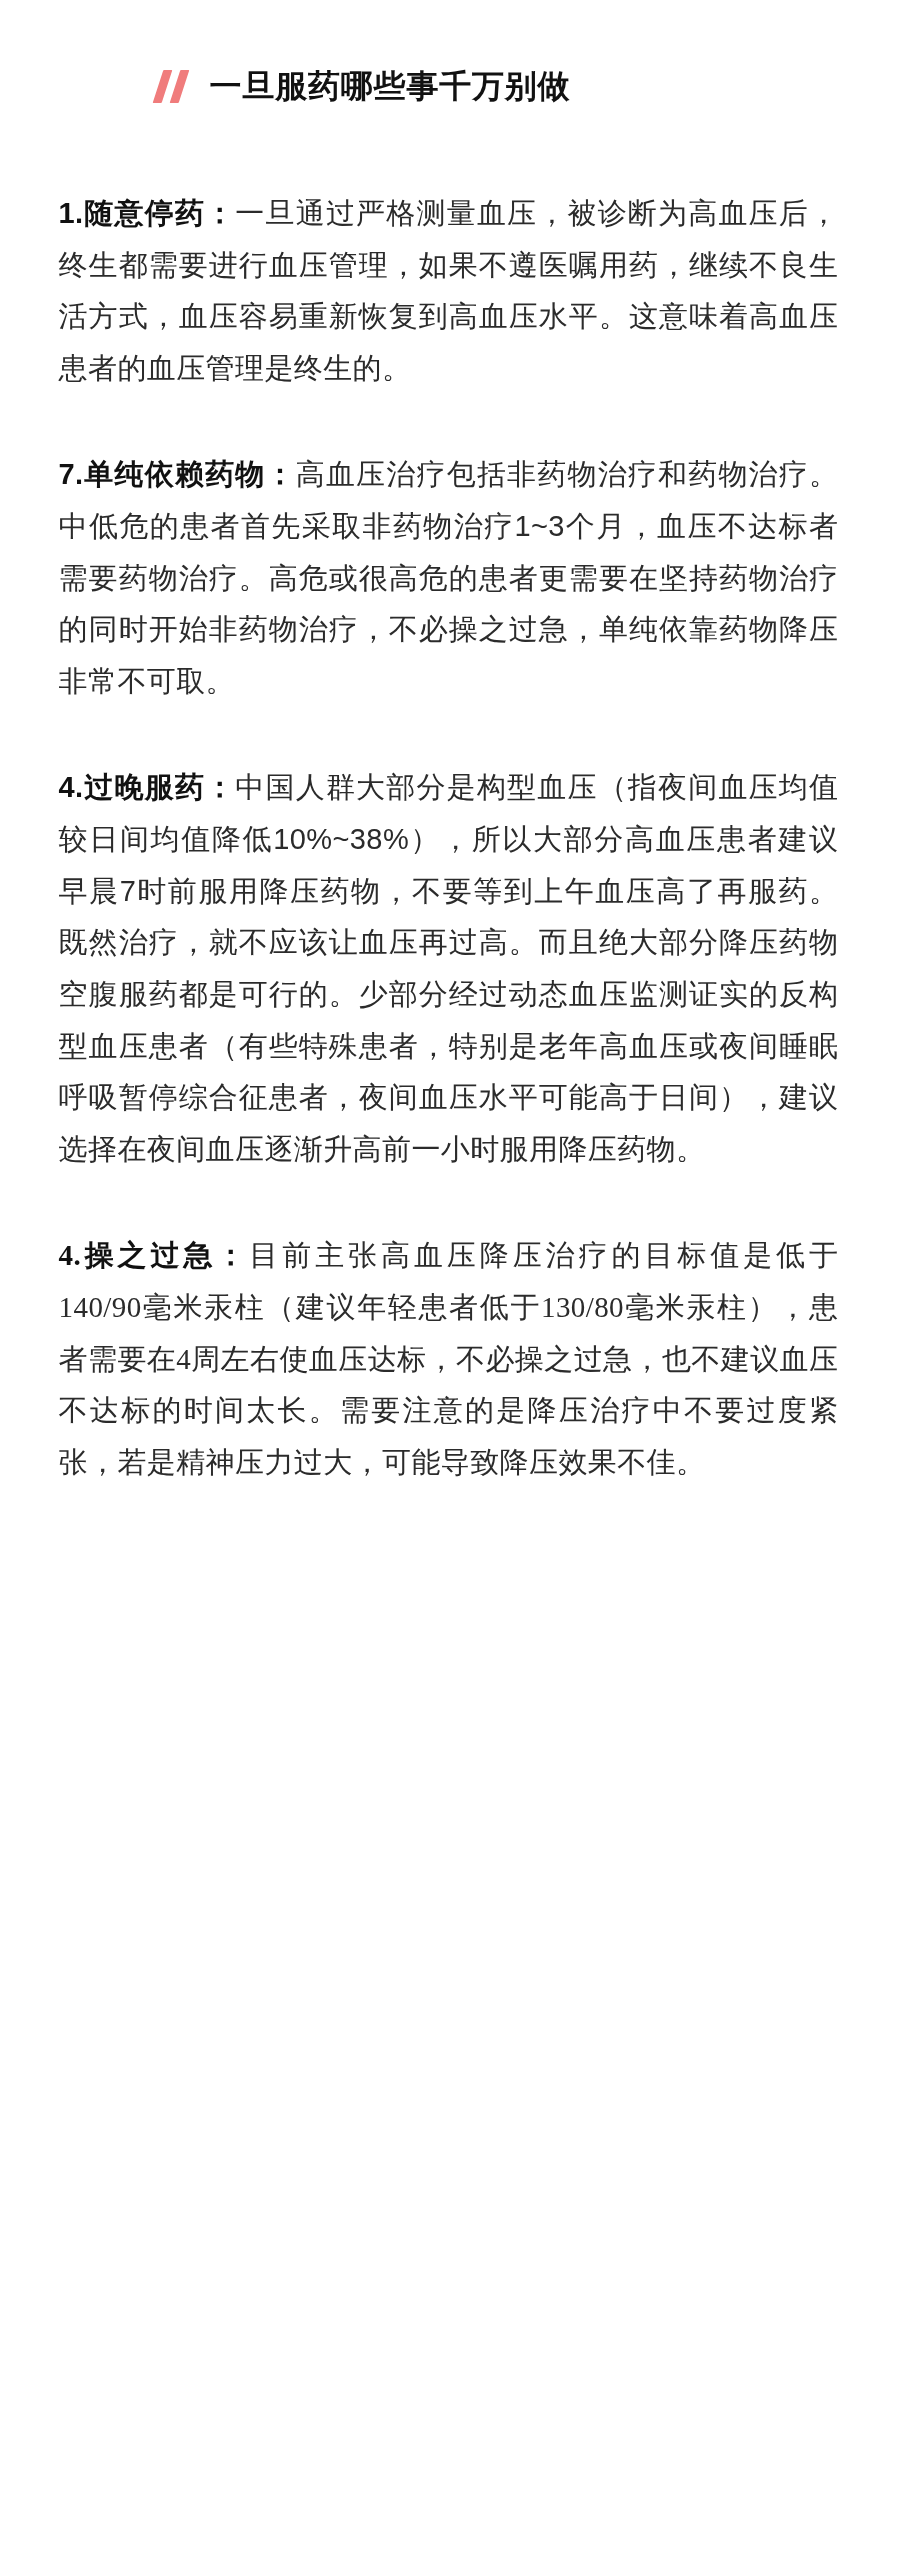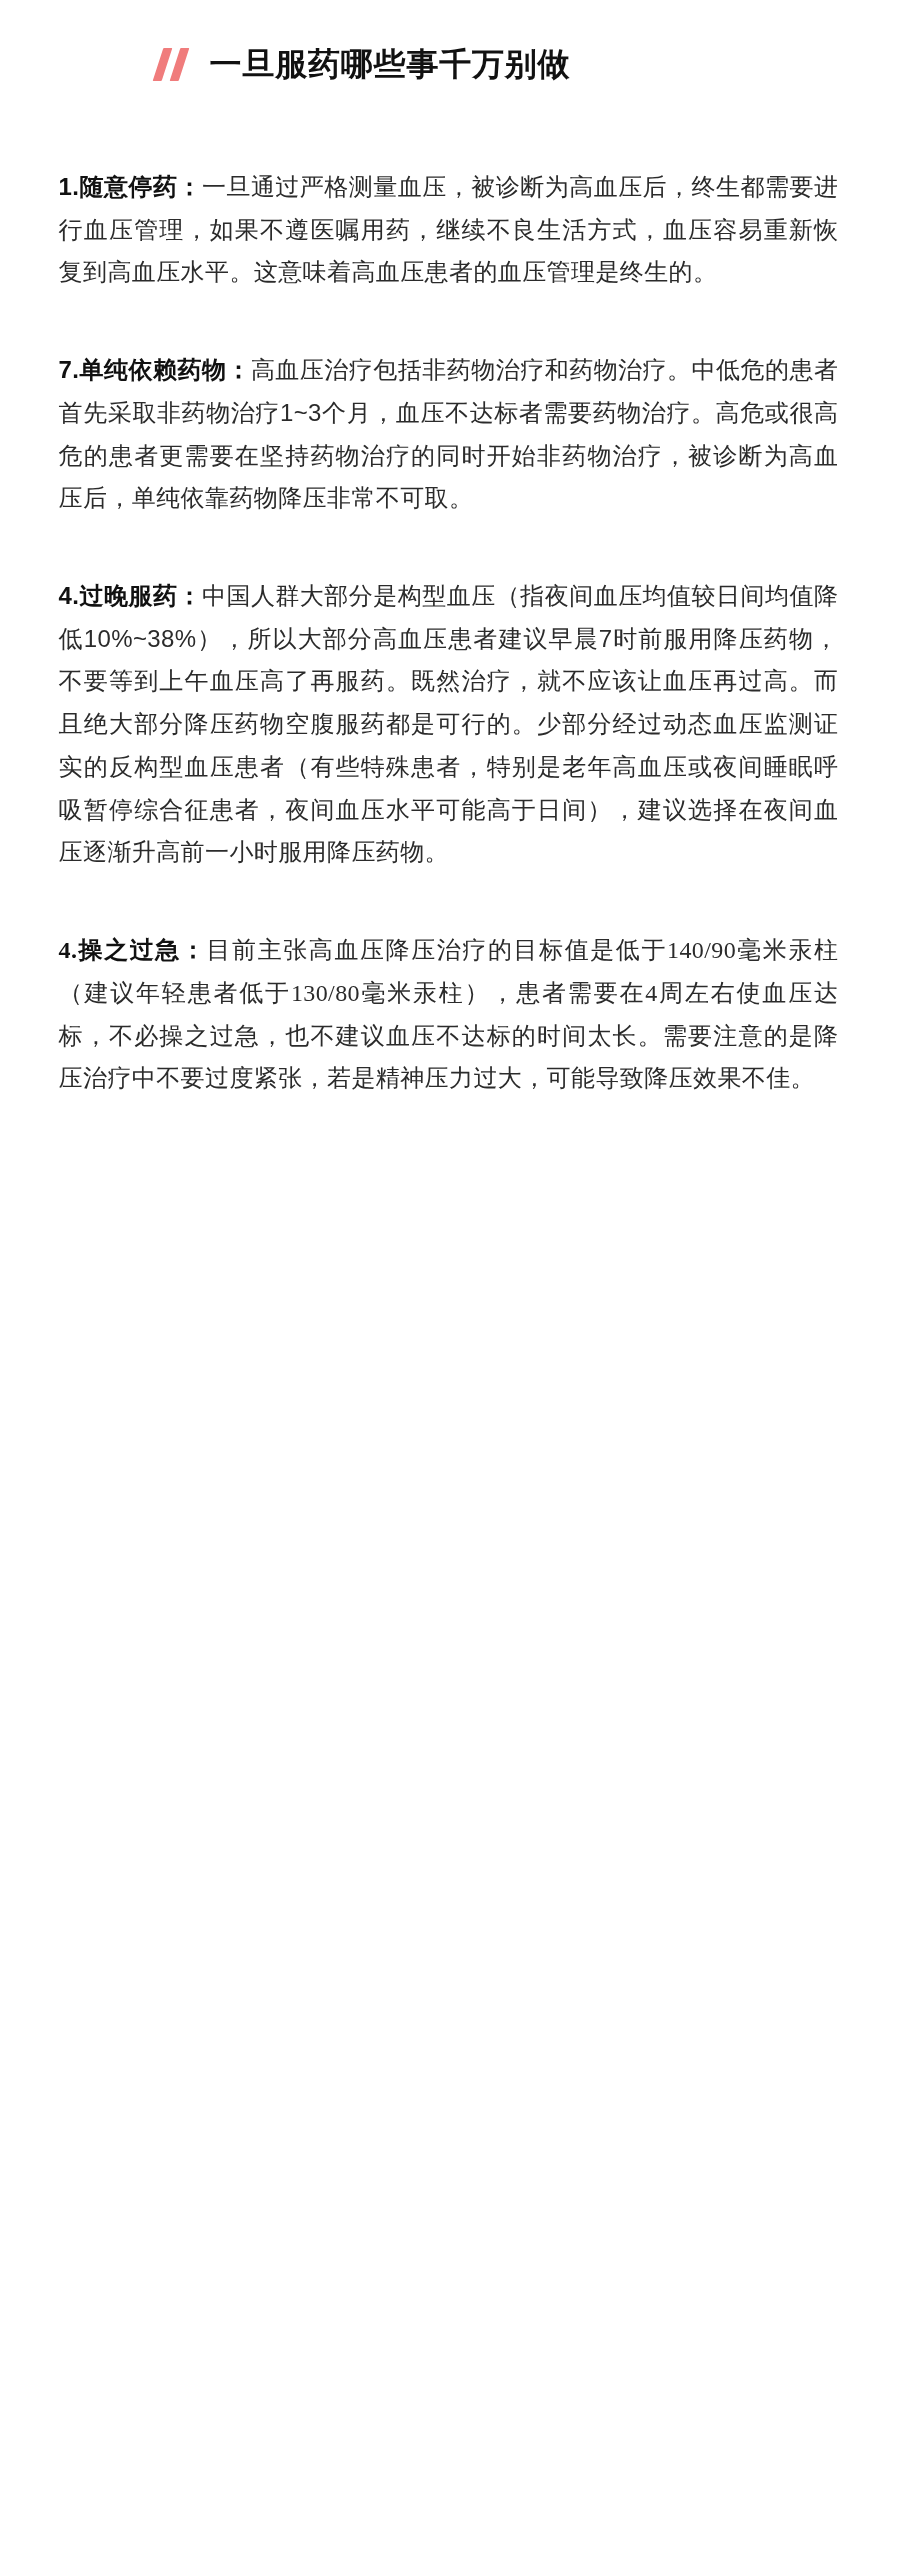--- a/index.html
+++ b/index.html
@@ -16,21 +16,21 @@
   }
   .page {
     width: 897px;
     box-sizing: border-box;
     padding: 0 47px 50px 47px;
   }
   
   .header {
     display: flex;
     align-items: center;
-    padding-top: 43px;
+    padding-top: 65px;
     padding-left: 103px;
     margin-bottom: 80px;
   }
   .slash-mark {
     position: relative;
     width: 48px;
     height: 43px;
     flex: 0 0 auto;
     margin-right: 11.6px;
   }
@@ -51,21 +51,21 @@
     letter-spacing: 0.8px;
     color: #111111;
     line-height: 1.2;
     white-space: nowrap;
   }
   
   .content {
     padding: 0 11.6px;
   }
   .para {
-    font-size: 24px;
+    font-size: 29px;
     line-height: 1.78;
     color: #2b2b2b;
     margin: 0 0 55px 0;
     text-align: justify;
     text-justify: inter-ideograph;
     letter-spacing: 0.4px;
   }
   .para:last-child { margin-bottom: 0; font-family: Liberation Serif, serif; }
   .para .lead {
     font-weight: bold;
@@ -85,21 +85,21 @@
     <div class="title">一旦服药哪些事千万别做</div>
   </div>
 
   <div class="content">
 
     <p class="para">
       <span class="lead">1.随意停药：</span><span>一旦通过严格测量血压，被诊断为高血压后，终生都需要进行血压管理，如果不遵医嘱用药，继续不良生活方式，血压容易重新恢复到高血压水平。这意味着高血压患者的血压管理是终生的。</span>
     </p>
 
     <p class="para">
-      <span class="lead">7.单纯依赖药物：</span><span>高血压治疗包括非药物治疗和药物治疗。中低危的患者首先采取非药物治疗1~3个月，血压不达标者需要药物治疗。高危或很高危的患者更需要在坚持药物治疗的同时开始非药物治疗，被诊断为高血压后，单纯依靠药物降压非常不可取。</span>
+      <span class="lead">7.单纯依赖药物：</span><span>高血压治疗包括非药物治疗和药物治疗。中低危的患者首先采取非药物治疗1~3个月，血压不达标者需要药物治疗。高危或很高危的患者更需要在坚持药物治疗的同时开始非药物治疗，不必操之过急，单纯依靠药物降压非常不可取。</span>
     </p>
 
     <p class="para">
       <span class="lead">4.过晚服药：</span><span>中国人群大部分是构型血压（指夜间血压均值较日间均值降低10%~38%），所以大部分高血压患者建议早晨7时前服用降压药物，不要等到上午血压高了再服药。既然治疗，就不应该让血压再过高。而且绝大部分降压药物空腹服药都是可行的。少部分经过动态血压监测证实的反构型血压患者（有些特殊患者，特别是老年高血压或夜间睡眠呼吸暂停综合征患者，夜间血压水平可能高于日间），建议选择在夜间血压逐渐升高前一小时服用降压药物。</span>
     </p>
 
     <p class="para">
       <span class="lead">4.操之过急：</span><span>目前主张高血压降压治疗的目标值是低于140/90毫米汞柱（建议年轻患者低于130/80毫米汞柱），患者需要在4周左右使血压达标，不必操之过急，也不建议血压不达标的时间太长。需要注意的是降压治疗中不要过度紧张，若是精神压力过大，可能导致降压效果不佳。</span>
     </p>
 

